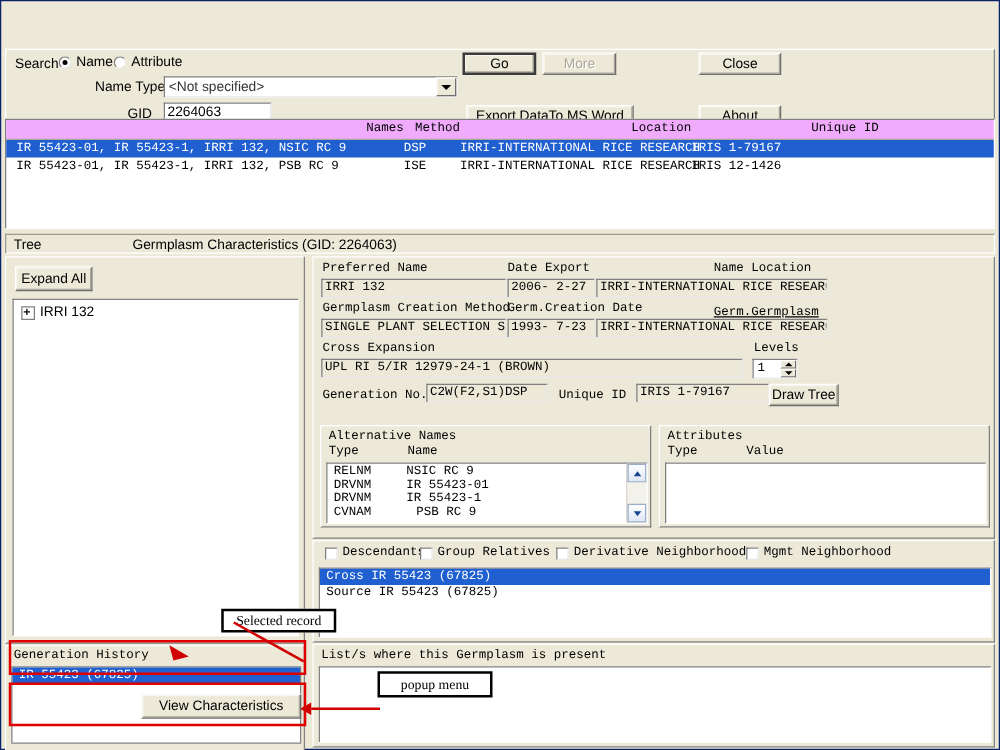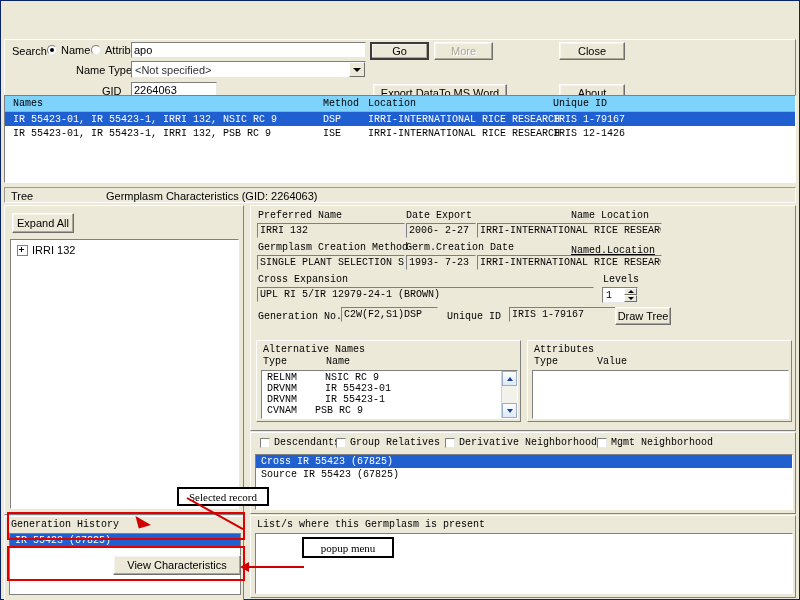--- a/index.html
+++ b/index.html
@@ -57,21 +57,21 @@
   
   .combo{background:#fff;border:1px solid;border-color:#7f7f7f #e8e8e8 #e8e8e8 #7f7f7f;
          box-sizing:border-box;display:flex;align-items:center;padding-left:3px;}
   .combo .txt{flex:1;font-size:11px;color:#333;}
   .combo .arrow{width:16px;height:100%;background:#ece9d8;
                 border:1px solid;border-color:#fff #6f6f6f #6f6f6f #fff;
                 display:flex;align-items:center;justify-content:center;box-sizing:border-box;}
   .tri-d{width:0;height:0;border-left:4px solid transparent;border-right:4px solid transparent;border-top:4px solid #000;}
 
   
-  .gridhdr{background:#7dd3fc;border-bottom:1px solid #aca899;}
+  .gridhdr{background:#f0abfc;border-bottom:1px solid #aca899;text-align:right;}
   .row{display:flex;height:13px;align-items:center;font-family:"Liberation Mono",monospace;font-size:10px;white-space:nowrap;}
   .row.sel{background:#1f5fd0;color:#fff;}
   .c-names{width:318px;padding-left:8px;box-sizing:border-box;}
   .c-method{width:45px;box-sizing:border-box;}
   .c-loc{width:185px;box-sizing:border-box;}
   .c-uid{width:150px;box-sizing:border-box;}
 
   
   .sb{width:15px;background:#f1efe2;border-left:1px solid #d4d0c8;display:flex;flex-direction:column;}
   .sb-a{height:15px;background:linear-gradient(180deg,#fdfdfe,#dfe8f6);
@@ -102,21 +102,20 @@
 
 
   <div class="abs group" style="left:3px;top:38px;width:792px;height:71px;">
 
     <span class="lbl" style="left:7px;top:5px;">Search</span>
     <span class="abs radio on" style="left:42px;top:5px;"></span>
     <span class="lbl" style="left:56px;top:4px;">Name</span>
     <span class="abs radio" style="left:86px;top:5px;"></span>
     <span class="lbl" style="left:100px;top:4px;">Attribute</span>
 
-    <div class="abs tf" style="left:126px;top:2px;width:235px;height:16px;">apo</div>
 
     <span class="lbl" style="left:71px;top:24px;">Name Type</span>
     <div class="abs combo" style="left:126px;top:21px;width:235px;height:17px;">
       <span class="txt">&lt;Not specified&gt;</span>
       <span class="arrow">
           <i class="tri-d"></i>
         </span>
     </div>
 
     <span class="lbl" style="left:97px;top:45px;">GID</span>
@@ -176,21 +175,21 @@
 
     <span class="lbl mono" style="left:7px;top:4px;">Preferred Name</span>
     <span class="lbl mono" style="left:155px;top:4px;">Date Export</span>
     <span class="lbl mono" style="left:320px;top:4px;">Name Location</span>
     <div class="abs tf ro mono" style="left:6px;top:17px;width:148px;height:15px;">IRRI 132</div>
     <div class="abs tf ro mono" style="left:155px;top:17px;width:70px;height:15px;">2006- 2-27</div>
     <div class="abs tf ro mono" style="left:226px;top:17px;width:185px;height:15px;">IRRI-INTERNATIONAL RICE RESEARC</div>
 
     <span class="lbl mono" style="left:7px;top:36px;">Germplasm Creation Method</span>
     <span class="lbl mono" style="left:155px;top:36px;">Germ.Creation Date</span>
-    <span class="lbl mono" style="left:320px;top:39px;text-decoration:underline;">Named.Location</span>
+    <span class="lbl mono" style="left:320px;top:39px;text-decoration:underline;">Germ.Germplasm</span>
     <div class="abs tf ro mono" style="left:6px;top:49px;width:148px;height:15px;">SINGLE PLANT SELECTION SF</div>
     <div class="abs tf ro mono" style="left:155px;top:49px;width:70px;height:15px;">1993- 7-23</div>
     <div class="abs tf ro mono" style="left:226px;top:49px;width:185px;height:15px;">IRRI-INTERNATIONAL RICE RESEARC</div>
 
     <span class="lbl mono" style="left:7px;top:68px;">Cross Expansion</span>
     <div class="abs tf ro mono" style="left:6px;top:81px;width:337px;height:15px;">UPL RI 5/IR 12979-24-1 (BROWN)</div>
 
     <span class="lbl mono" style="left:352px;top:68px;">Levels</span>
     <div class="abs tf mono" style="left:351px;top:81px;width:36px;height:16px;padding:0;">
       <span style="flex:1;padding-left:3px;">1</span>
@@ -222,21 +221,21 @@
             </div>
           <div class="row" style="height:11px;">
               <span class="mono" style="width:63px;padding-left:5px;box-sizing:border-box;">DRVNM</span>
               <span class="mono">IR 55423-01</span>
             </div>
           <div class="row" style="height:11px;">
               <span class="mono" style="width:63px;padding-left:5px;box-sizing:border-box;">DRVNM</span>
               <span class="mono">IR 55423-1</span>
             </div>
           <div class="row" style="height:11px;">
-              <span class="mono" style="width:53px;padding-left:5px;box-sizing:border-box;">CVNAM</span>
+              <span class="mono" style="width:71px;padding-left:5px;box-sizing:border-box;">CVNAM</span>
               <span class="mono">PSB RC 9</span>
             </div>
         </div>
         <div class="sb">
           <div class="sb-a">
               <i class="tri-up"></i>
             </div>
           <div class="sb-track"></div>
           <div class="sb-a">
               <i class="tri-dn"></i>

